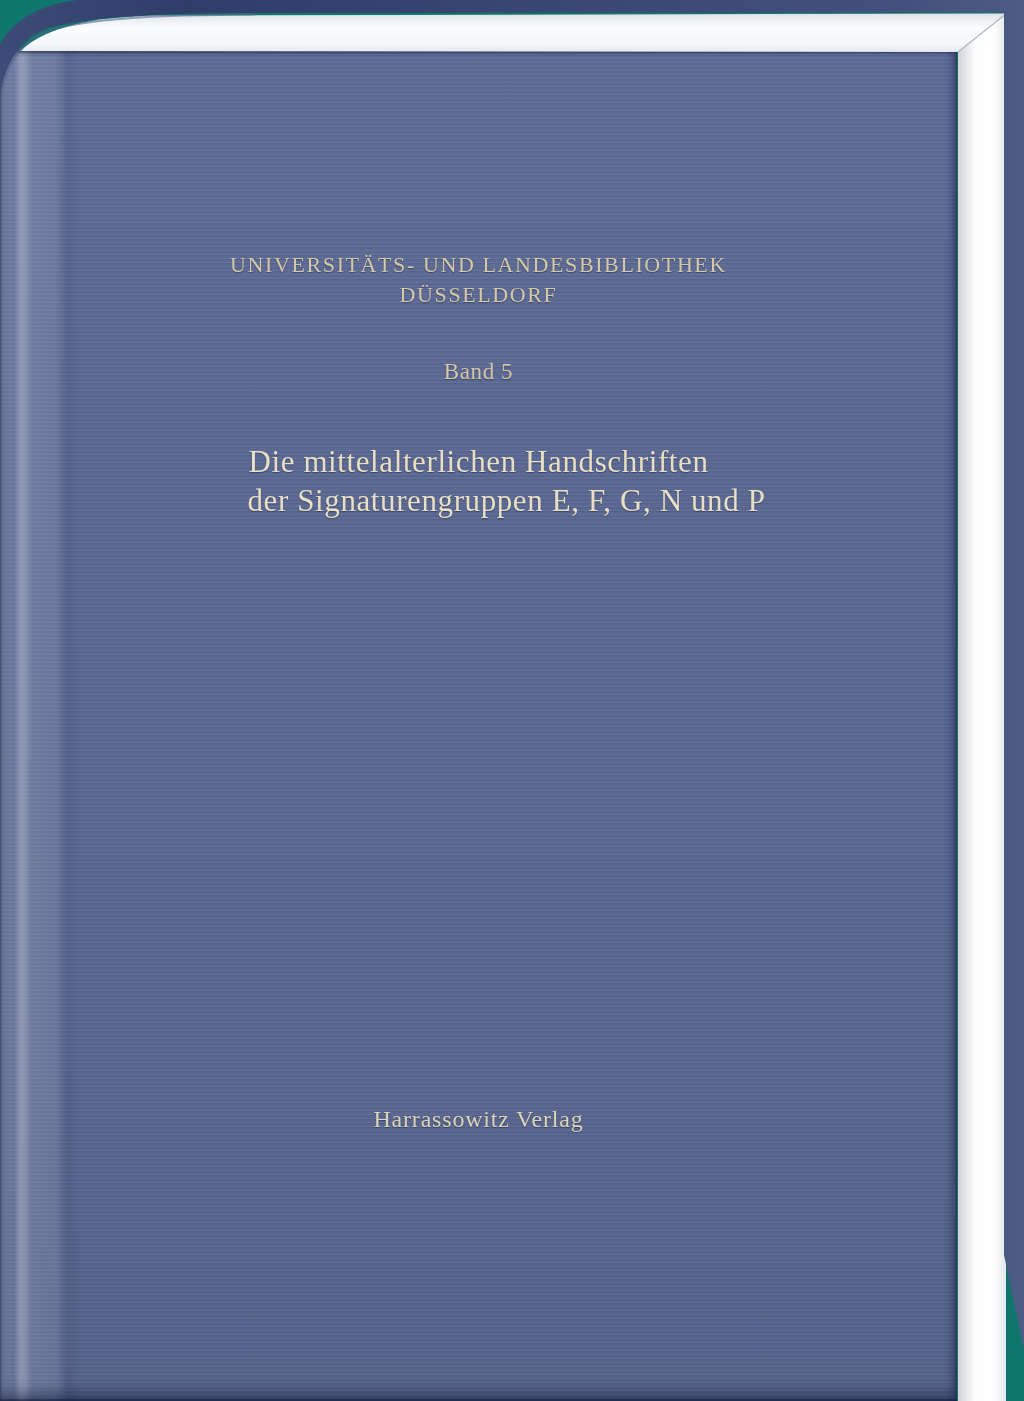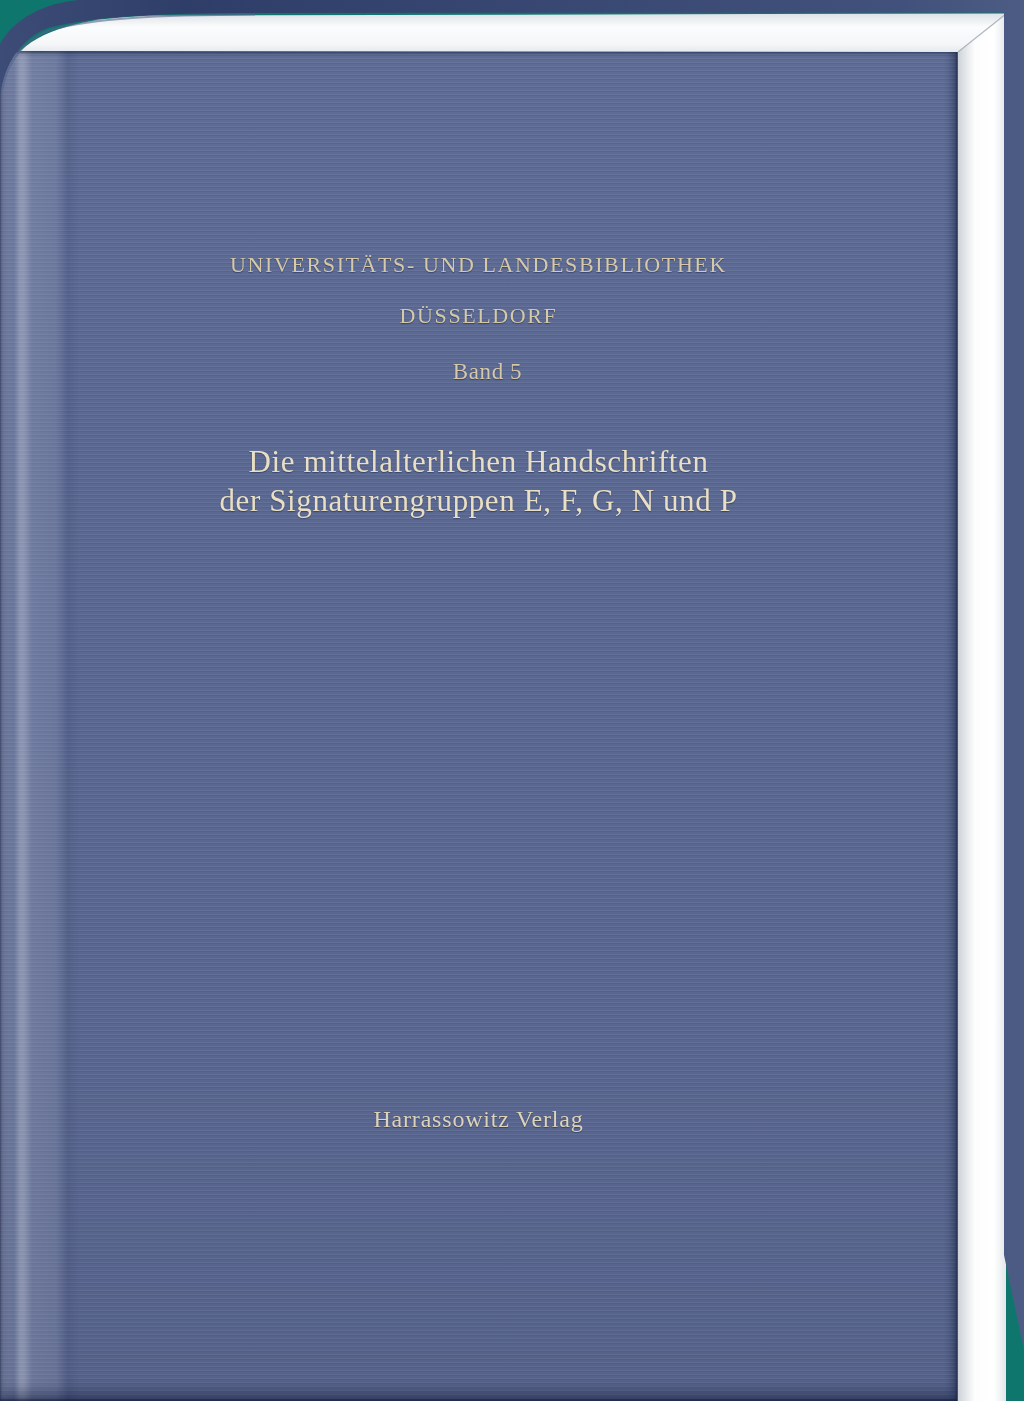--- a/index.html
+++ b/index.html
@@ -63,25 +63,25 @@
     position: absolute;
     left: 0;
     width: 957px;
     text-align: center;
     line-height: 1;
     color: #d6c9a8;
     text-shadow: 0 1px 1px rgba(18,28,58,0.45);
     white-space: nowrap;
   }
   .inst-line1   { top: 254px;  font-size: 22px; letter-spacing: 1.6px; }
-  .inst-line2   { top: 284px;  font-size: 22px; letter-spacing: 1.6px; margin-top: 21px; }
+  .inst-line2   { top: 284px;  font-size: 22px; letter-spacing: 1.6px; }
   .series-line  { top: 327px;  font-size: 22px; letter-spacing: 2.2px; }
-  .volume-line  { top: 360px;  font-size: 23px; letter-spacing: 0.6px; padding-left: 9px; }
+  .volume-line  { top: 360px;  font-size: 23px; letter-spacing: 0.6px; }
   .title-line1  { top: 446px;  font-size: 31px; letter-spacing: 0.6px; color: #e9dfc4; }
-  .title-line2  { top: 485px;  font-size: 31px; letter-spacing: 0.6px; color: #e9dfc4; }
+  .title-line2  { top: 485px;  font-size: 31px; letter-spacing: 0.6px; color: #e9dfc4; padding-left: 28px; }
   .publisher-line { top: 1107px; font-size: 24px; letter-spacing: 0.8px; color: #ddd3b8; }
 </style>
 </head>
 <body>
 
 <div class="scene">
 
   <div class="cover"></div>
 
   <svg class="book-geometry" viewBox="0 0 1024 1401" xmlns="http://www.w3.org/2000/svg">

